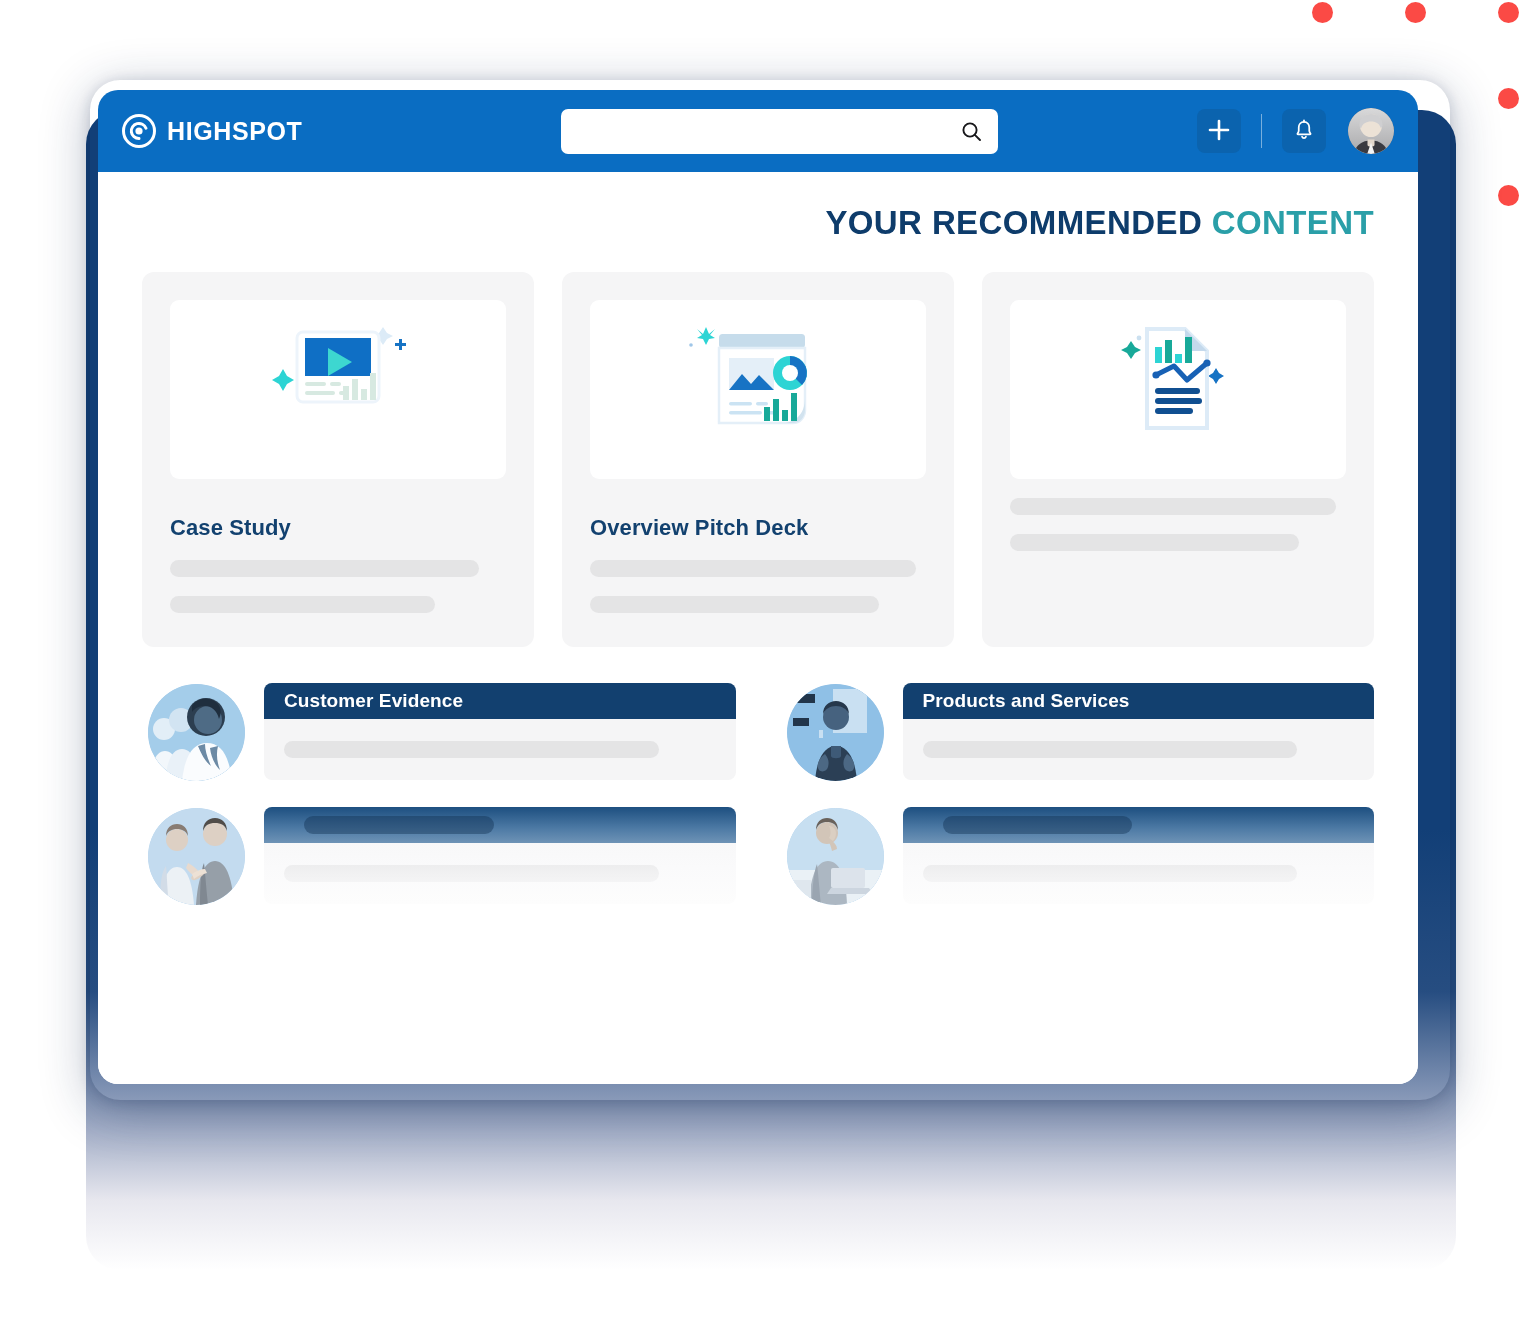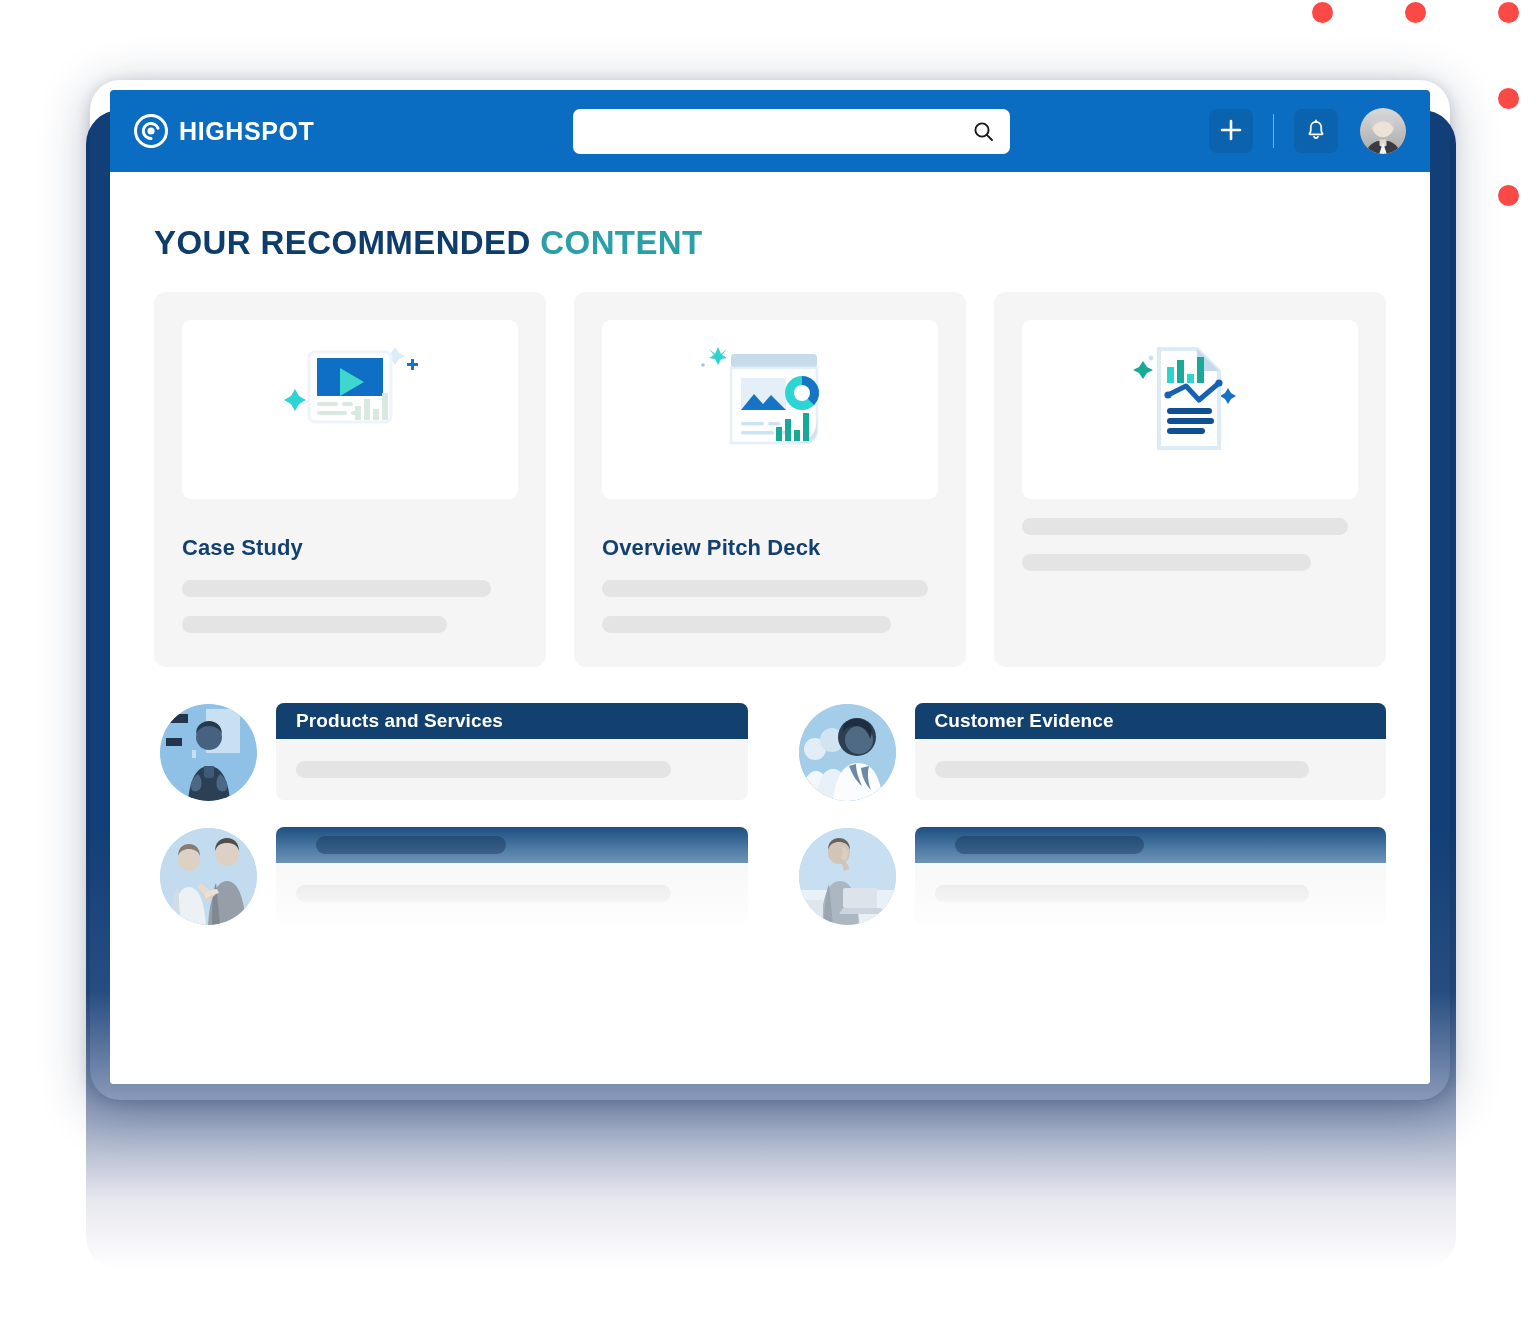--- a/index.html
+++ b/index.html
@@ -49,26 +49,26 @@
     width: 1360px;
     height: 1020px;
     border-radius: 30px;
     box-shadow: 0 10px 50px rgba(20,40,80,0.30),
                 0 2px 14px rgba(20,40,80,0.18);
   }
 
   
   .app-window {
     position: absolute;
-    left: 110px;
+    left: 98px;
     top: 90px;
     width: 1320px;
     height: 994px;
     background: #ffffff;
-    border-radius: 4px;
+    border-radius: 20px;
     overflow: hidden;
   }
 
   
   .topbar {
     height: 82px;
     background: #0A6DC2;
     display: flex;
     align-items: center;
     padding: 0 26px 0 24px;
@@ -142,26 +142,26 @@
     background: #8e9094;
     position: relative;
     flex: 0 0 auto;
   }
   .avatar svg { display: block; }
 
   
   .content { padding: 0 44px; }
 
   .section-title {
-    text-align: left;
+    text-align: right;
     font-size: 33px;
     font-weight: bold;
     letter-spacing: 0.4px;
     color: #0E3C6B;
-    margin-top: 52px;
+    margin-top: 32px;
   }
   .section-title .accent { color: #2A9FA8; }
 
   .section-title-2 {
     text-align: center;
     font-size: 33px;
     font-weight: bold;
     letter-spacing: 0.4px;
     color: #12416F;
     margin-top: 62px;
@@ -468,20 +468,53 @@
 
     </div>
 
 
     <div class="dir-grid">
 
       <div class="dir-row">
         <div class="dir-avatar">
           <svg viewBox="0 0 97 97" width="97" height="97">
             <defs>
+                <clipPath id="c2">
+                  <circle cx="48.5" cy="48.5" r="48.5"></circle>
+                </clipPath>
+              </defs>
+            <g clip-path="url(#c2)">
+              <rect width="97" height="97" fill="#A4CDEA"></rect>
+              <circle cx="16" cy="45" r="11" fill="#E2EEF7"></circle>
+              <path d="M2 97c1-20 7-30 15-30s14 10 15 30z" fill="#F2F7FB"></path>
+              <circle cx="33" cy="36" r="12" fill="#D2E4F2"></circle>
+              <path d="M17 97c2-22 8-32 17-32s15 10 17 32z" fill="#E9F1F8"></path>
+              <circle cx="58" cy="33" r="19" fill="#2C3E50"></circle>
+              <circle cx="60" cy="36" r="14" fill="#4E6B85"></circle>
+              <path d="M44 22c4-8 18-10 25-3 5 5 4 12 2 16-2-9-8-13-14-13-6 0-10 2-13 6z" fill="#1F2E3E"></path>
+              <path d="M34 97c3-26 11-38 25-38s22 12 25 38z" fill="#FAFCFE"></path>
+              <path d="M50 62c4 10 8 16 13 20-4-9-6-16-6-22z" fill="#6C8AA5"></path>
+              <path d="M70 62c-2 8-1 16 2 24-6-6-9-14-10-22z" fill="#6C8AA5"></path>
+            </g>
+          </svg>
+        </div>
+        <div class="dir-panel">
+          <div class="dir-head">
+            <span class="dir-head-label">Customer Evidence</span>
+          </div>
+          <div class="dir-body">
+            <div class="dir-body-bar"></div>
+          </div>
+        </div>
+      </div>
+
+      <div class="dir-row">
+        <div class="dir-avatar">
+          <svg viewBox="0 0 97 97" width="97" height="97">
+            <defs>
                 <clipPath id="c1">
                   <circle cx="48.5" cy="48.5" r="48.5"></circle>
                 </clipPath>
               </defs>
             <g clip-path="url(#c1)">
               <rect width="97" height="97" fill="#8FC0E6"></rect>
               <rect x="6" y="10" width="22" height="9" fill="#22354A"></rect>
               <rect x="6" y="34" width="16" height="8" fill="#22354A"></rect>
               <rect x="46" y="5" width="34" height="44" fill="#C9E0F2"></rect>
               <path d="M32 46h4v8h-4z" fill="#C9E0F2"></path>
@@ -490,53 +523,20 @@
               <path d="M28 97c2-24 10-35 21-35s19 11 21 35z" fill="#2B3F55"></path>
               <path d="M44 62h10v10c0 3-10 3-10 0z" fill="#3E5A77"></path>
               <path d="M38 70c-7 5-9 12-6 16 3 3 8 1 9-3 1-4 1-8-3-13z" fill="#4C6884"></path>
               <path d="M60 70c7 5 9 12 6 16-3 3-8 1-9-3-1-4-1-8 3-13z" fill="#4C6884"></path>
             </g>
           </svg>
         </div>
         <div class="dir-panel">
           <div class="dir-head">
             <span class="dir-head-label">Products and Services</span>
-          </div>
-          <div class="dir-body">
-            <div class="dir-body-bar"></div>
-          </div>
-        </div>
-      </div>
-
-      <div class="dir-row">
-        <div class="dir-avatar">
-          <svg viewBox="0 0 97 97" width="97" height="97">
-            <defs>
-                <clipPath id="c2">
-                  <circle cx="48.5" cy="48.5" r="48.5"></circle>
-                </clipPath>
-              </defs>
-            <g clip-path="url(#c2)">
-              <rect width="97" height="97" fill="#A4CDEA"></rect>
-              <circle cx="16" cy="45" r="11" fill="#E2EEF7"></circle>
-              <path d="M2 97c1-20 7-30 15-30s14 10 15 30z" fill="#F2F7FB"></path>
-              <circle cx="33" cy="36" r="12" fill="#D2E4F2"></circle>
-              <path d="M17 97c2-22 8-32 17-32s15 10 17 32z" fill="#E9F1F8"></path>
-              <circle cx="58" cy="33" r="19" fill="#2C3E50"></circle>
-              <circle cx="60" cy="36" r="14" fill="#4E6B85"></circle>
-              <path d="M44 22c4-8 18-10 25-3 5 5 4 12 2 16-2-9-8-13-14-13-6 0-10 2-13 6z" fill="#1F2E3E"></path>
-              <path d="M34 97c3-26 11-38 25-38s22 12 25 38z" fill="#FAFCFE"></path>
-              <path d="M50 62c4 10 8 16 13 20-4-9-6-16-6-22z" fill="#6C8AA5"></path>
-              <path d="M70 62c-2 8-1 16 2 24-6-6-9-14-10-22z" fill="#6C8AA5"></path>
-            </g>
-          </svg>
-        </div>
-        <div class="dir-panel">
-          <div class="dir-head">
-            <span class="dir-head-label">Customer Evidence</span>
           </div>
           <div class="dir-body">
             <div class="dir-body-bar"></div>
           </div>
         </div>
       </div>
 
       <div class="dir-row faded">
         <div class="dir-avatar">
           <svg viewBox="0 0 97 97" width="97" height="97">

